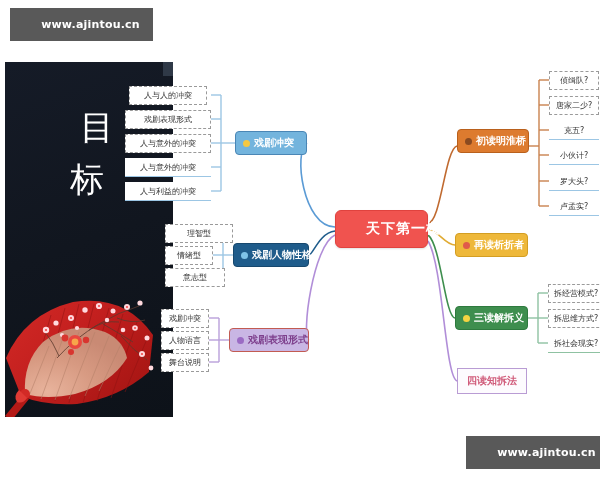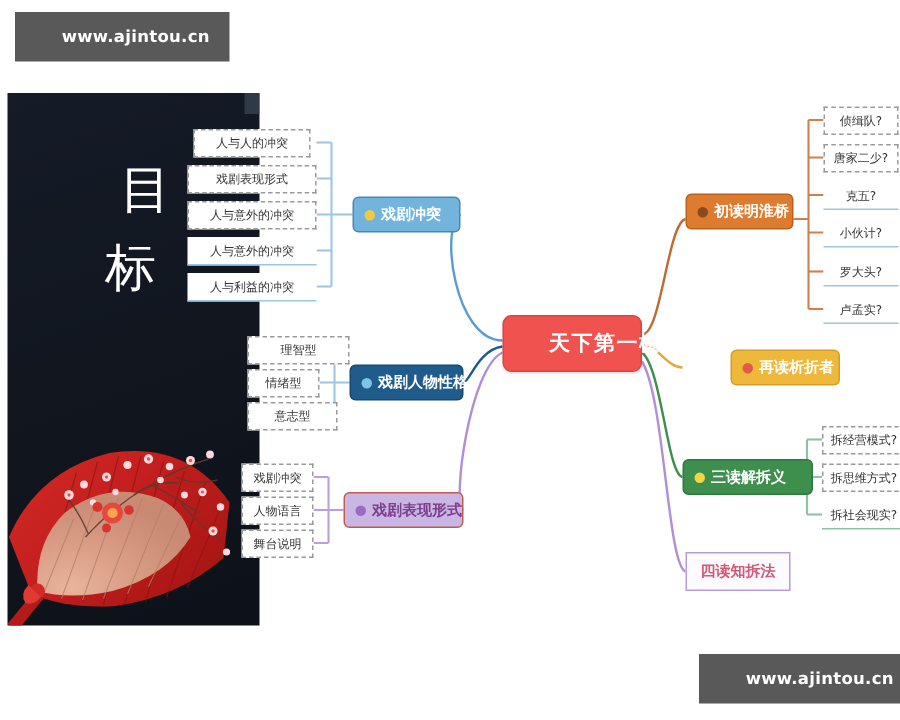--- a/index.html
+++ b/index.html
@@ -81,22 +81,22 @@
 
   
   .topic{
     height:24px;padding:0 7px;border-radius:4px;
     font-size:10px;font-weight:bold;
   }
   #n-conflict{left:62px;top:76px;width:72px;background:#73b4dd;border:1px solid #4a86b5;color:#ffffff;}
   #n-character{left:60px;top:188px;width:76px;background:#1f5c8b;border:1px solid #17486e;color:#ffffff;}
   #n-form{left:56px;top:273px;width:80px;background:#c9b6e4;border:1px solid #c25b52;color:#7d3f8c;}
   #n-read1{left:284px;top:74px;width:72px;background:#dd7b2f;border:1px solid #b9601c;color:#ffffff;}
-  #n-read2{left:282px;top:178px;width:73px;background:#eeb83a;border:1px solid #d39e23;color:#ffffff;margin-left:32px;}
-  #n-read3{left:282px;top:251px;width:87px;background:#3e8e4e;border:1px solid #2e7a3e;color:#ffffff;}
+  #n-read2{left:282px;top:178px;width:73px;background:#eeb83a;border:1px solid #d39e23;color:#ffffff;}
+  #n-read3{left:282px;top:251px;width:73px;background:#3e8e4e;border:1px solid #2e7a3e;color:#ffffff;}
   #n-read4{left:284px;top:313px;width:70px;height:26px;background:#fdfbfe;border:1px solid #b99cd4;color:#d05b7a;
            font-size:10px;font-weight:bold;justify-content:center;padding:0;}
 
   
   .leaf{
     height:19px;padding:0 6px;font-size:8px;color:#333333;
     background:#ffffff;justify-content:center;
   }
   .leaf.dashed{border:1px dashed #9a9a9a;}
   .leaf.underline-blue{border-bottom:1.4px solid #9cc6e4;}

